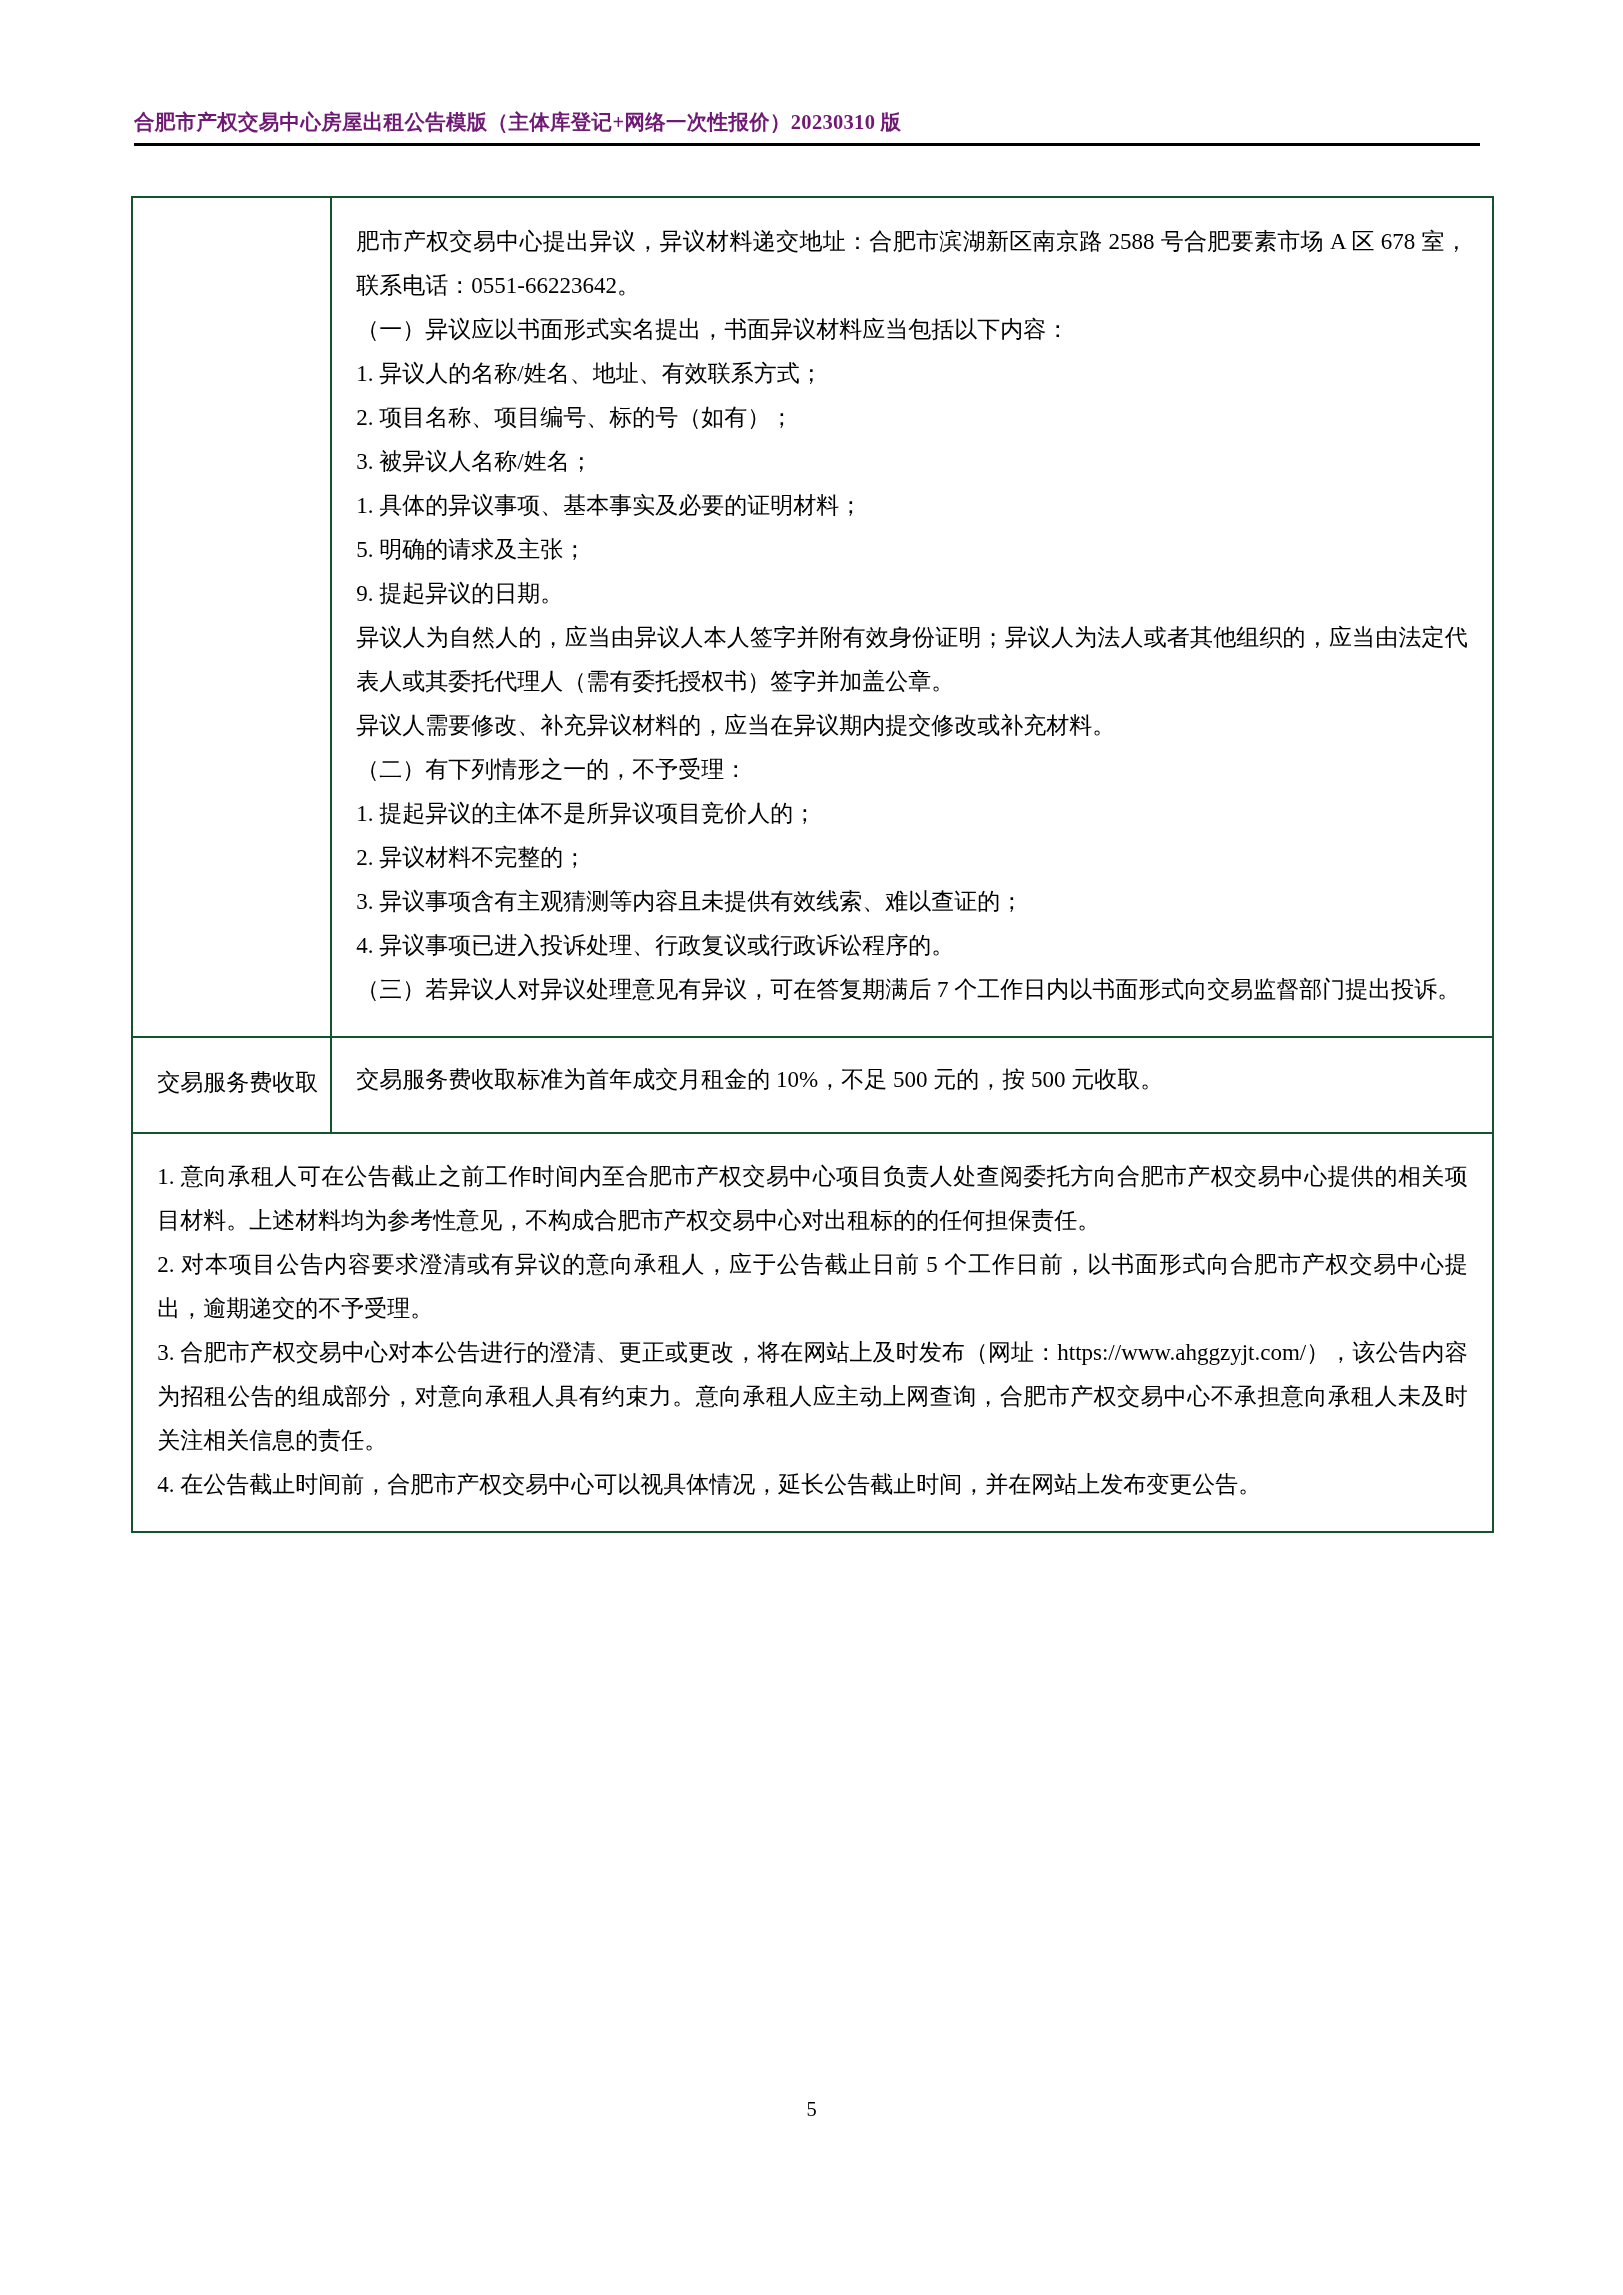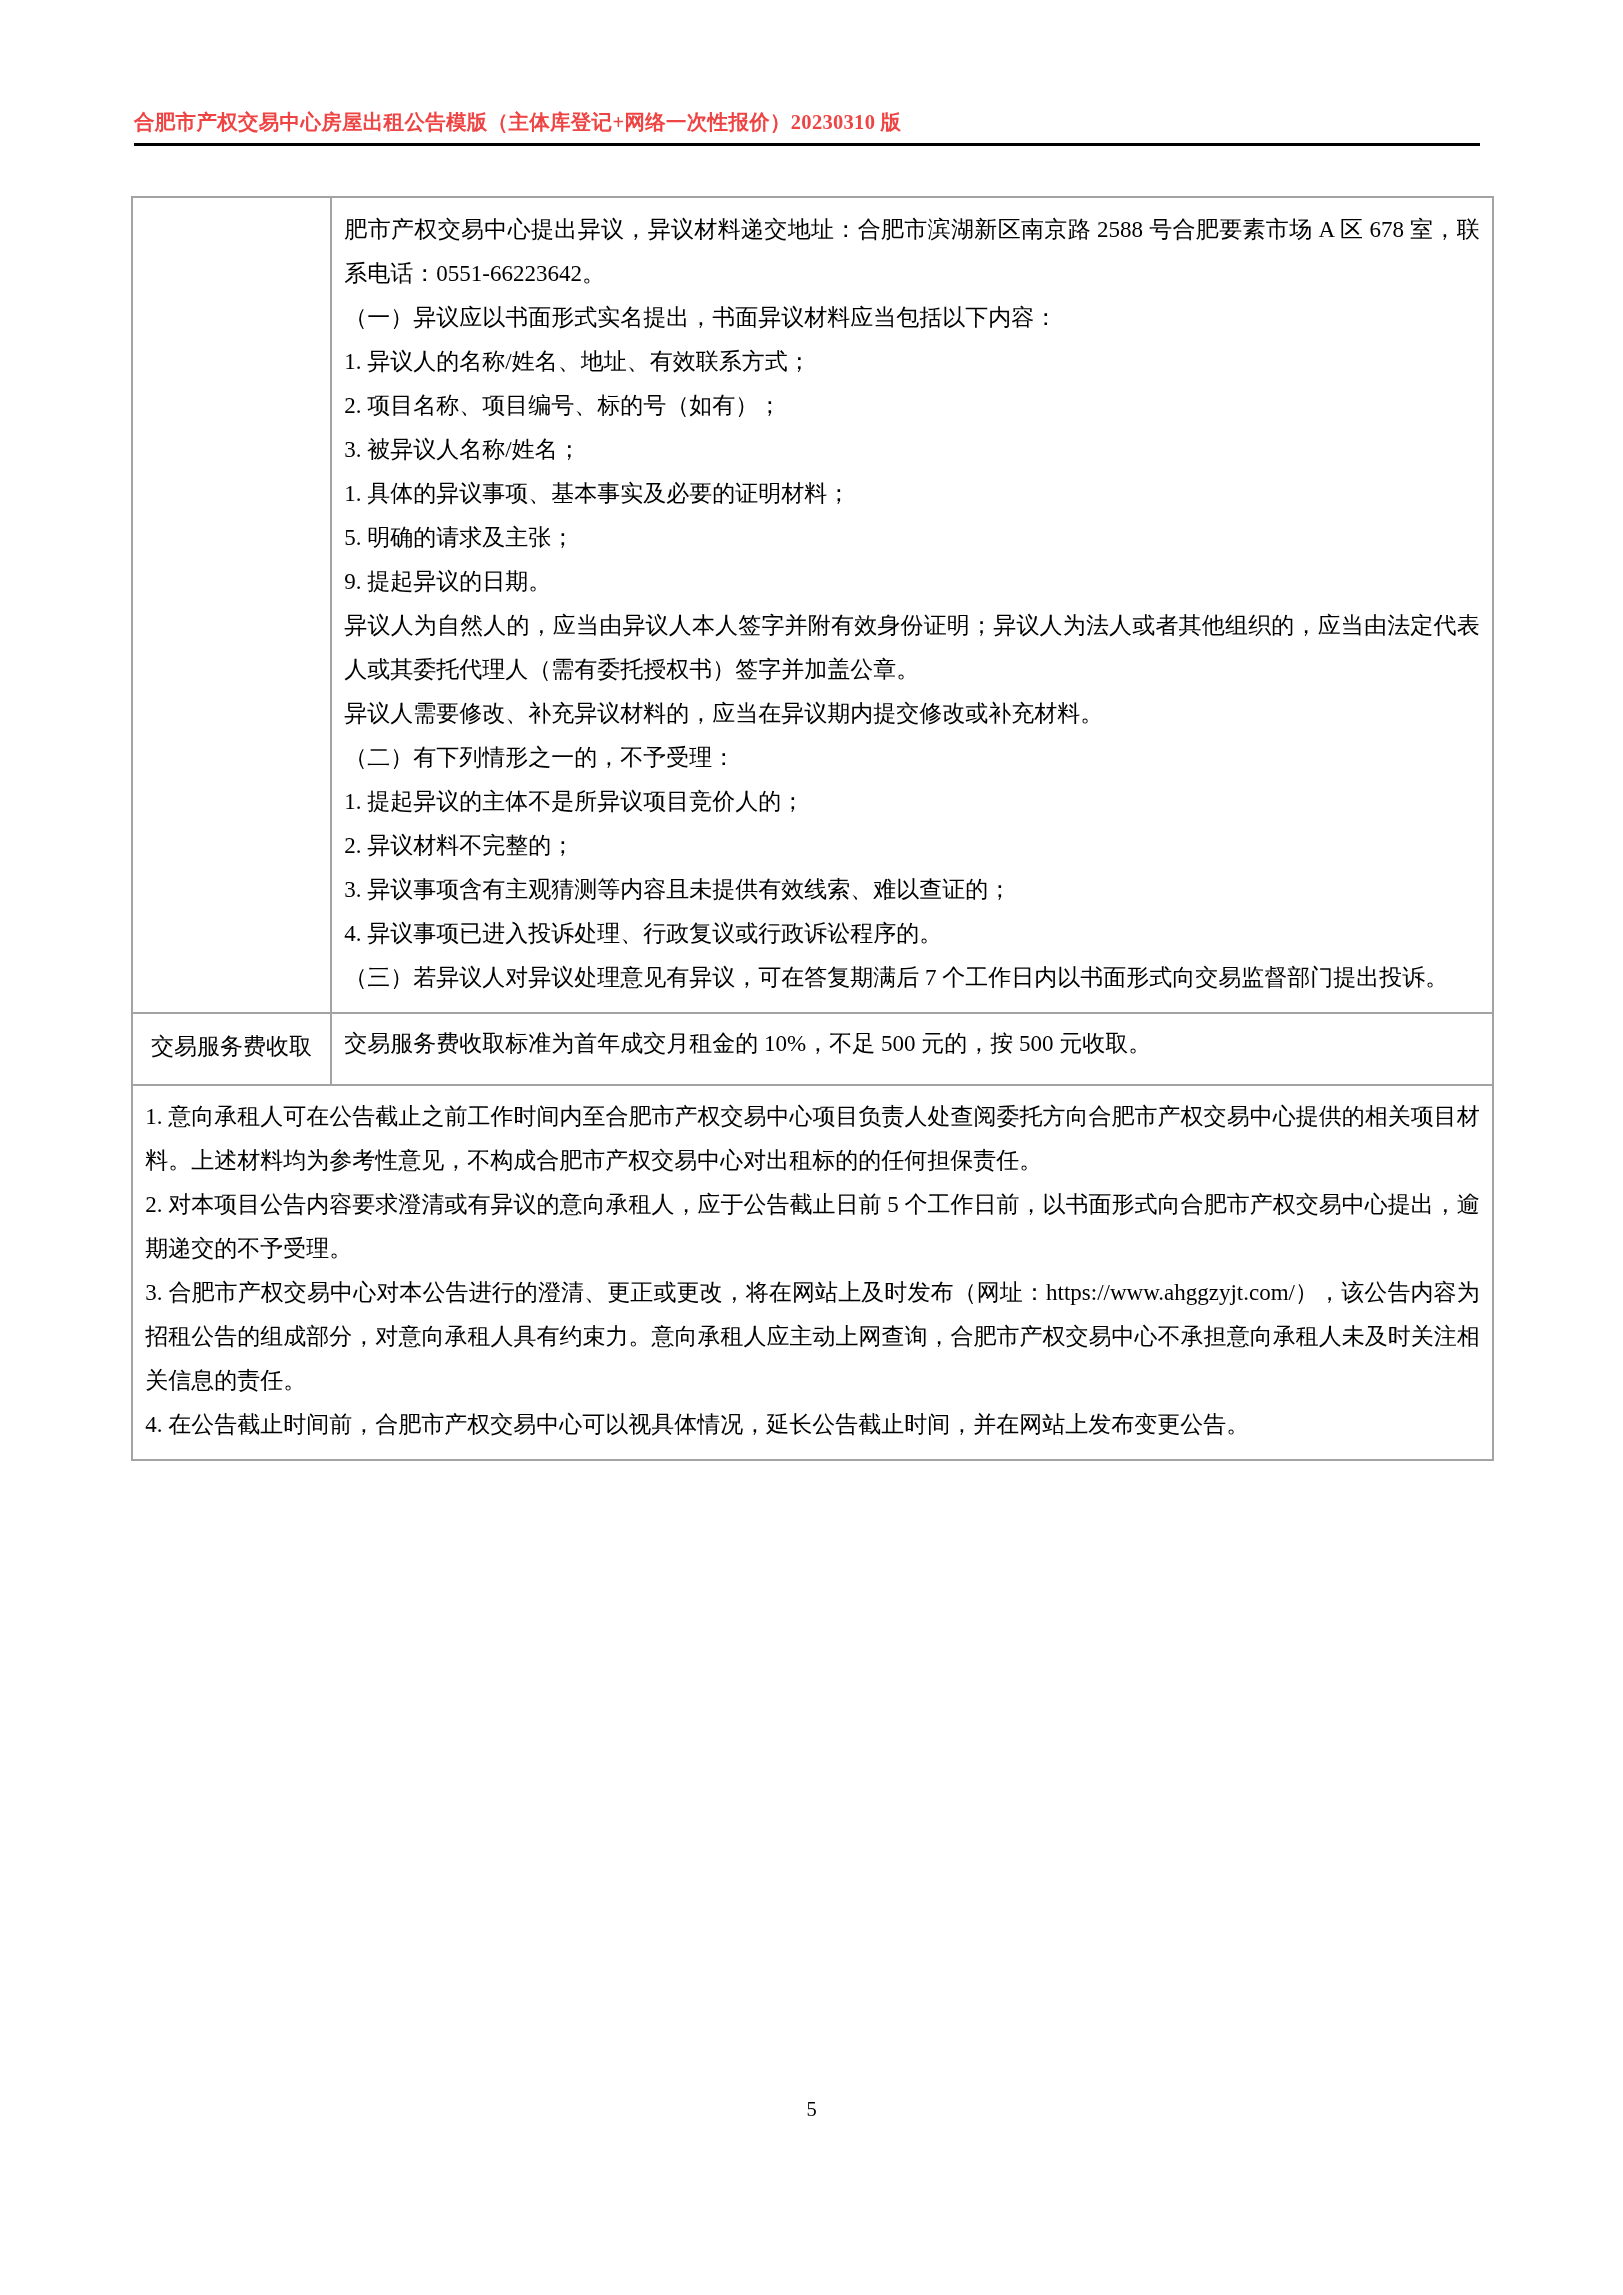--- a/index.html
+++ b/index.html
@@ -48,22 +48,22 @@
   
   .doc-table {
     position: absolute;
     left: 131px;
     top: 196px;
     width: 1361px;
     border-collapse: collapse;
     table-layout: fixed;
   }
   .doc-table td {
-    border: 2px solid #a3a3a3;
-    padding: 0;
+    border: 2px solid #14532d;
+    padding: 12px;
     vertical-align: top;
   }
   .col-label { width: 199px; }
   .col-body  { width: 1162px; }
 
   .cell-pad {
     padding: 9.5px 12.3px 12.3px 12.3px;
   }
 
   
@@ -121,21 +121,21 @@
     font-size: 20.5px;
     font-family: "Liberation Serif", "DejaVu Serif", serif;
   }
 </style>
 </head>
 <body>
 
 <div class="page">
 
   <div class="doc-header">
-    <div class="doc-header-text" style="color: #ef4444;">合肥市产权交易中心房屋出租公告模版（主体库登记+网络一次性报价）20230310 版</div>
+    <div class="doc-header-text" style="color: #701a75;">合肥市产权交易中心房屋出租公告模版（主体库登记+网络一次性报价）20230310 版</div>
     <div class="doc-header-rule"></div>
   </div>
 
   <table class="doc-table">
     <colgroup>
       <col class="col-label">
       <col class="col-body">
     </colgroup>
     <tbody>
 

